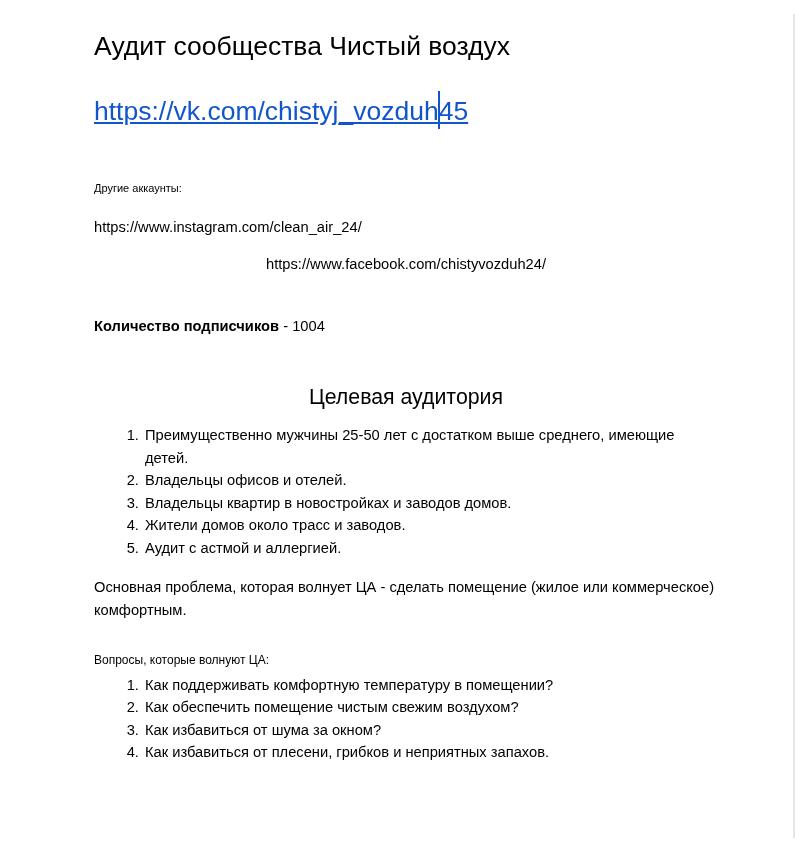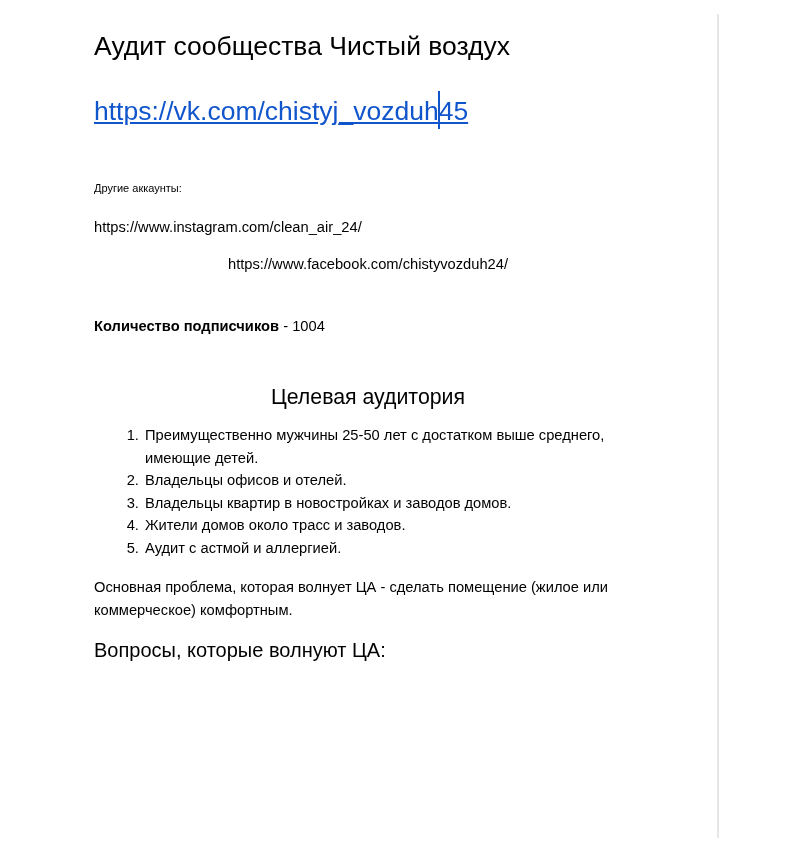--- a/index.html
+++ b/index.html
@@ -1,19 +1,19 @@
 <!DOCTYPE html>
 <html><head>
 <meta charset="utf-8">
 <style>
   * { box-sizing: border-box; }
   html, body { margin: 0; padding: 0; background: #ffffff; }
   .page {
     position: relative;
-    width: 719px;
+    width: 795px;
     height: 843px;
     background: #ffffff;
     overflow: hidden;
     font-family: "Liberation Sans", "DejaVu Sans", sans-serif;
     color: #000000;
     padding: 31px 77px 0 94px;
   }
   .page-edge-right {
     position: absolute;
     top: 14px;
@@ -81,22 +81,22 @@
     font-size: 14.7px;
     line-height: 22.5px;
   }
   ol.doc-list li { margin: 0; padding-left: 2px; }
   .body-para {
     margin: 17px 0 0 0;
     font-size: 14.7px;
     line-height: 22.5px;
   }
   .questions-para {
-    margin: 18px 0 0 0;
-    font-size: 20px;
+    margin: 28px 0 0 0;
+    font-size: 12px;
     line-height: 22.5px;
   }
   ol.questions-list { margin-top: 2px; }
 </style>
 </head>
 <body>
 
 <div class="page">
   <div class="page-edge-right"></div>
 
@@ -118,13 +118,19 @@
     <li>Владельцы офисов и отелей.</li>
     <li>Владельцы квартир в новостройках и заводов домов.</li>
     <li>Жители домов около трасс и заводов.</li>
     <li>Аудит с астмой и аллергией.</li>
   </ol>
 
   <p class="body-para">Основная проблема, которая волнует ЦА - сделать помещение (жилое или коммерческое) комфортным.</p>
 
   <p class="questions-para">Вопросы, которые волнуют ЦА:</p>
 
+  <ol class="doc-list questions-list">
+    <li>Как поддерживать комфортную температуру в помещении?</li>
+    <li>Как обеспечить помещение чистым свежим воздухом?</li>
+    <li>Как избавиться от шума за окном?</li>
+    <li>Как избавиться от плесени, грибков и неприятных запахов.</li>
+  </ol>
 </div>
 
 </body></html>

